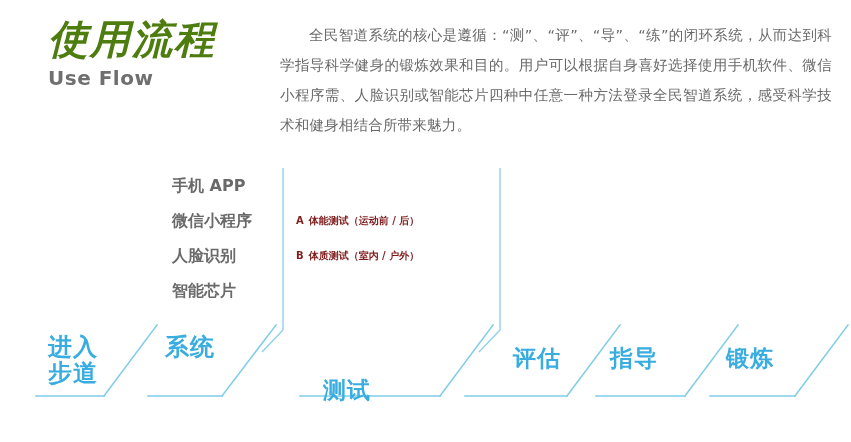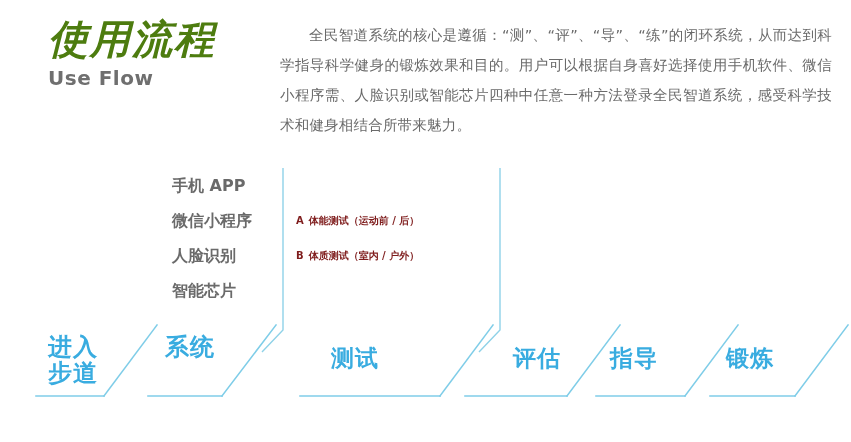--- a/index.html
+++ b/index.html
@@ -206,21 +206,21 @@
 
     <div class="flow-label two-line" style="left:40px; width:66px;">
       <div>进入</div>
       <div>步道</div>
     </div>
 
     <div class="flow-label two-line" style="left:157px; width:66px;">
       <div>系统</div>
     </div>
 
-    <div class="flow-label one-line" style="left:322px; width:66px;">
+    <div class="flow-label one-line" style="left:314px; width:66px;margin-top:32px;">
       <div>测试</div>
     </div>
 
     <div class="flow-label one-line" style="left:504px; width:66px;">
       <div>评估</div>
     </div>
 
     <div class="flow-label one-line" style="left:601px; width:66px;">
       <div>指导</div>
     </div>

